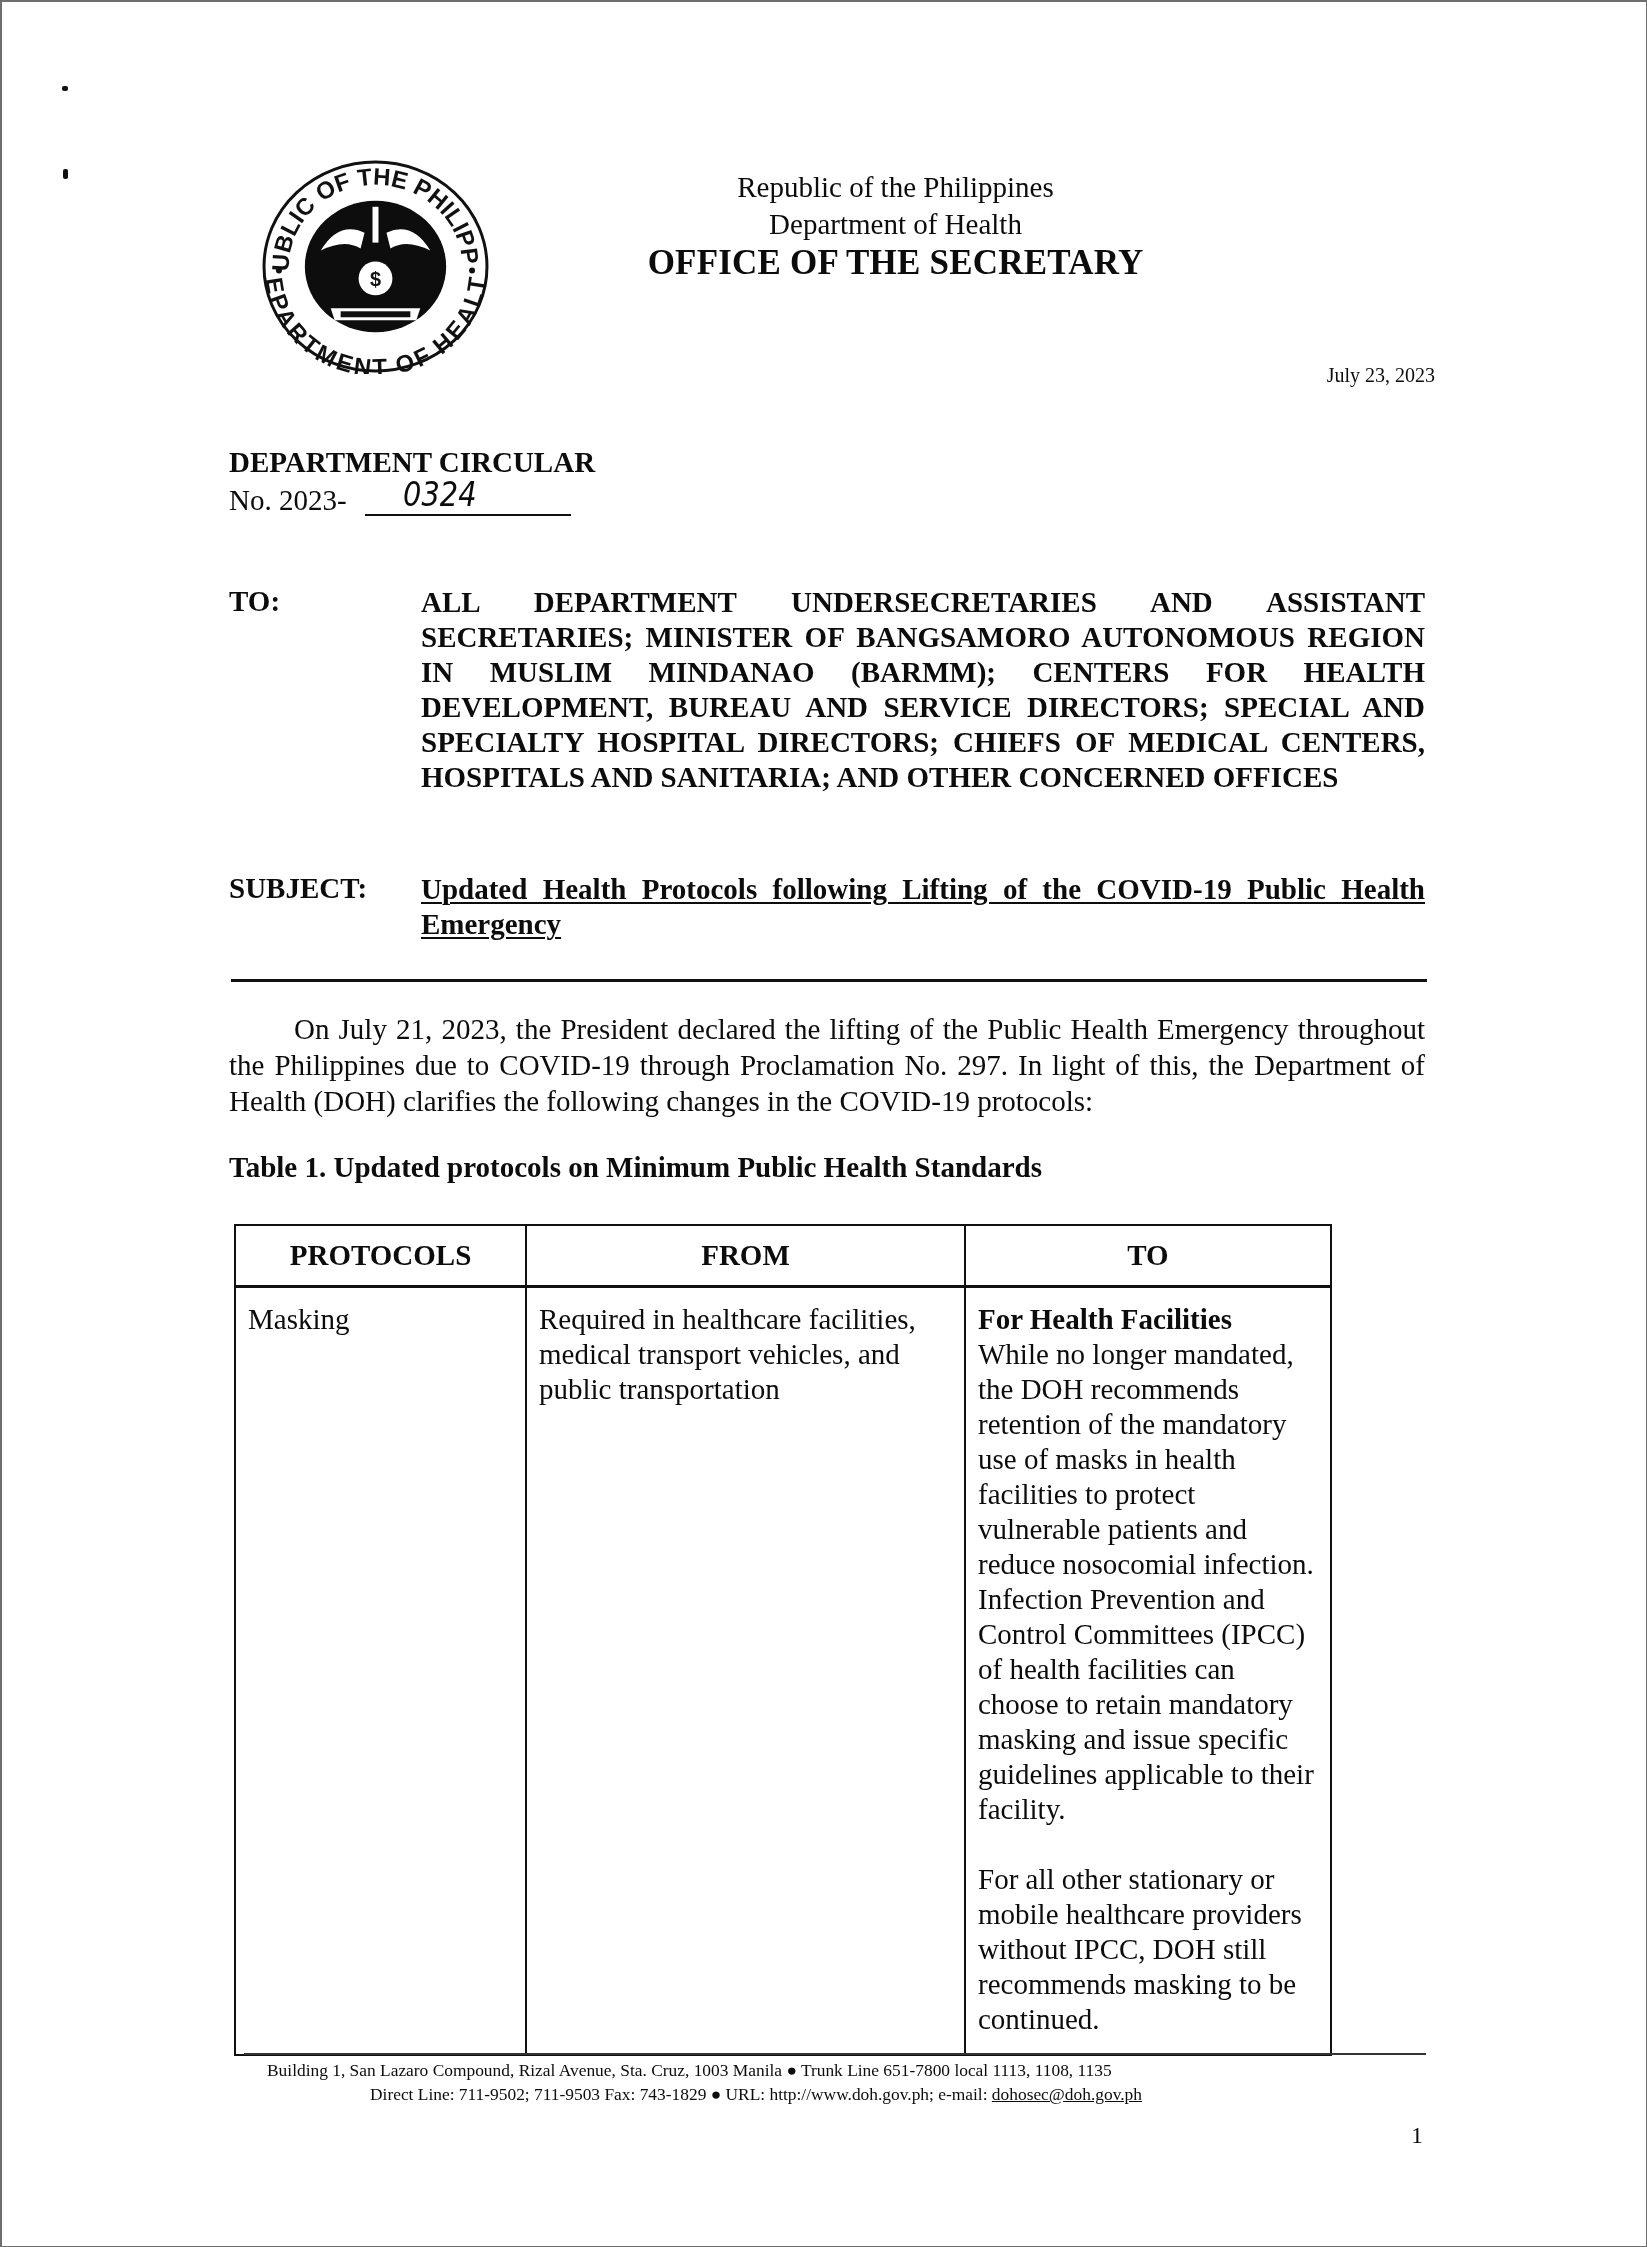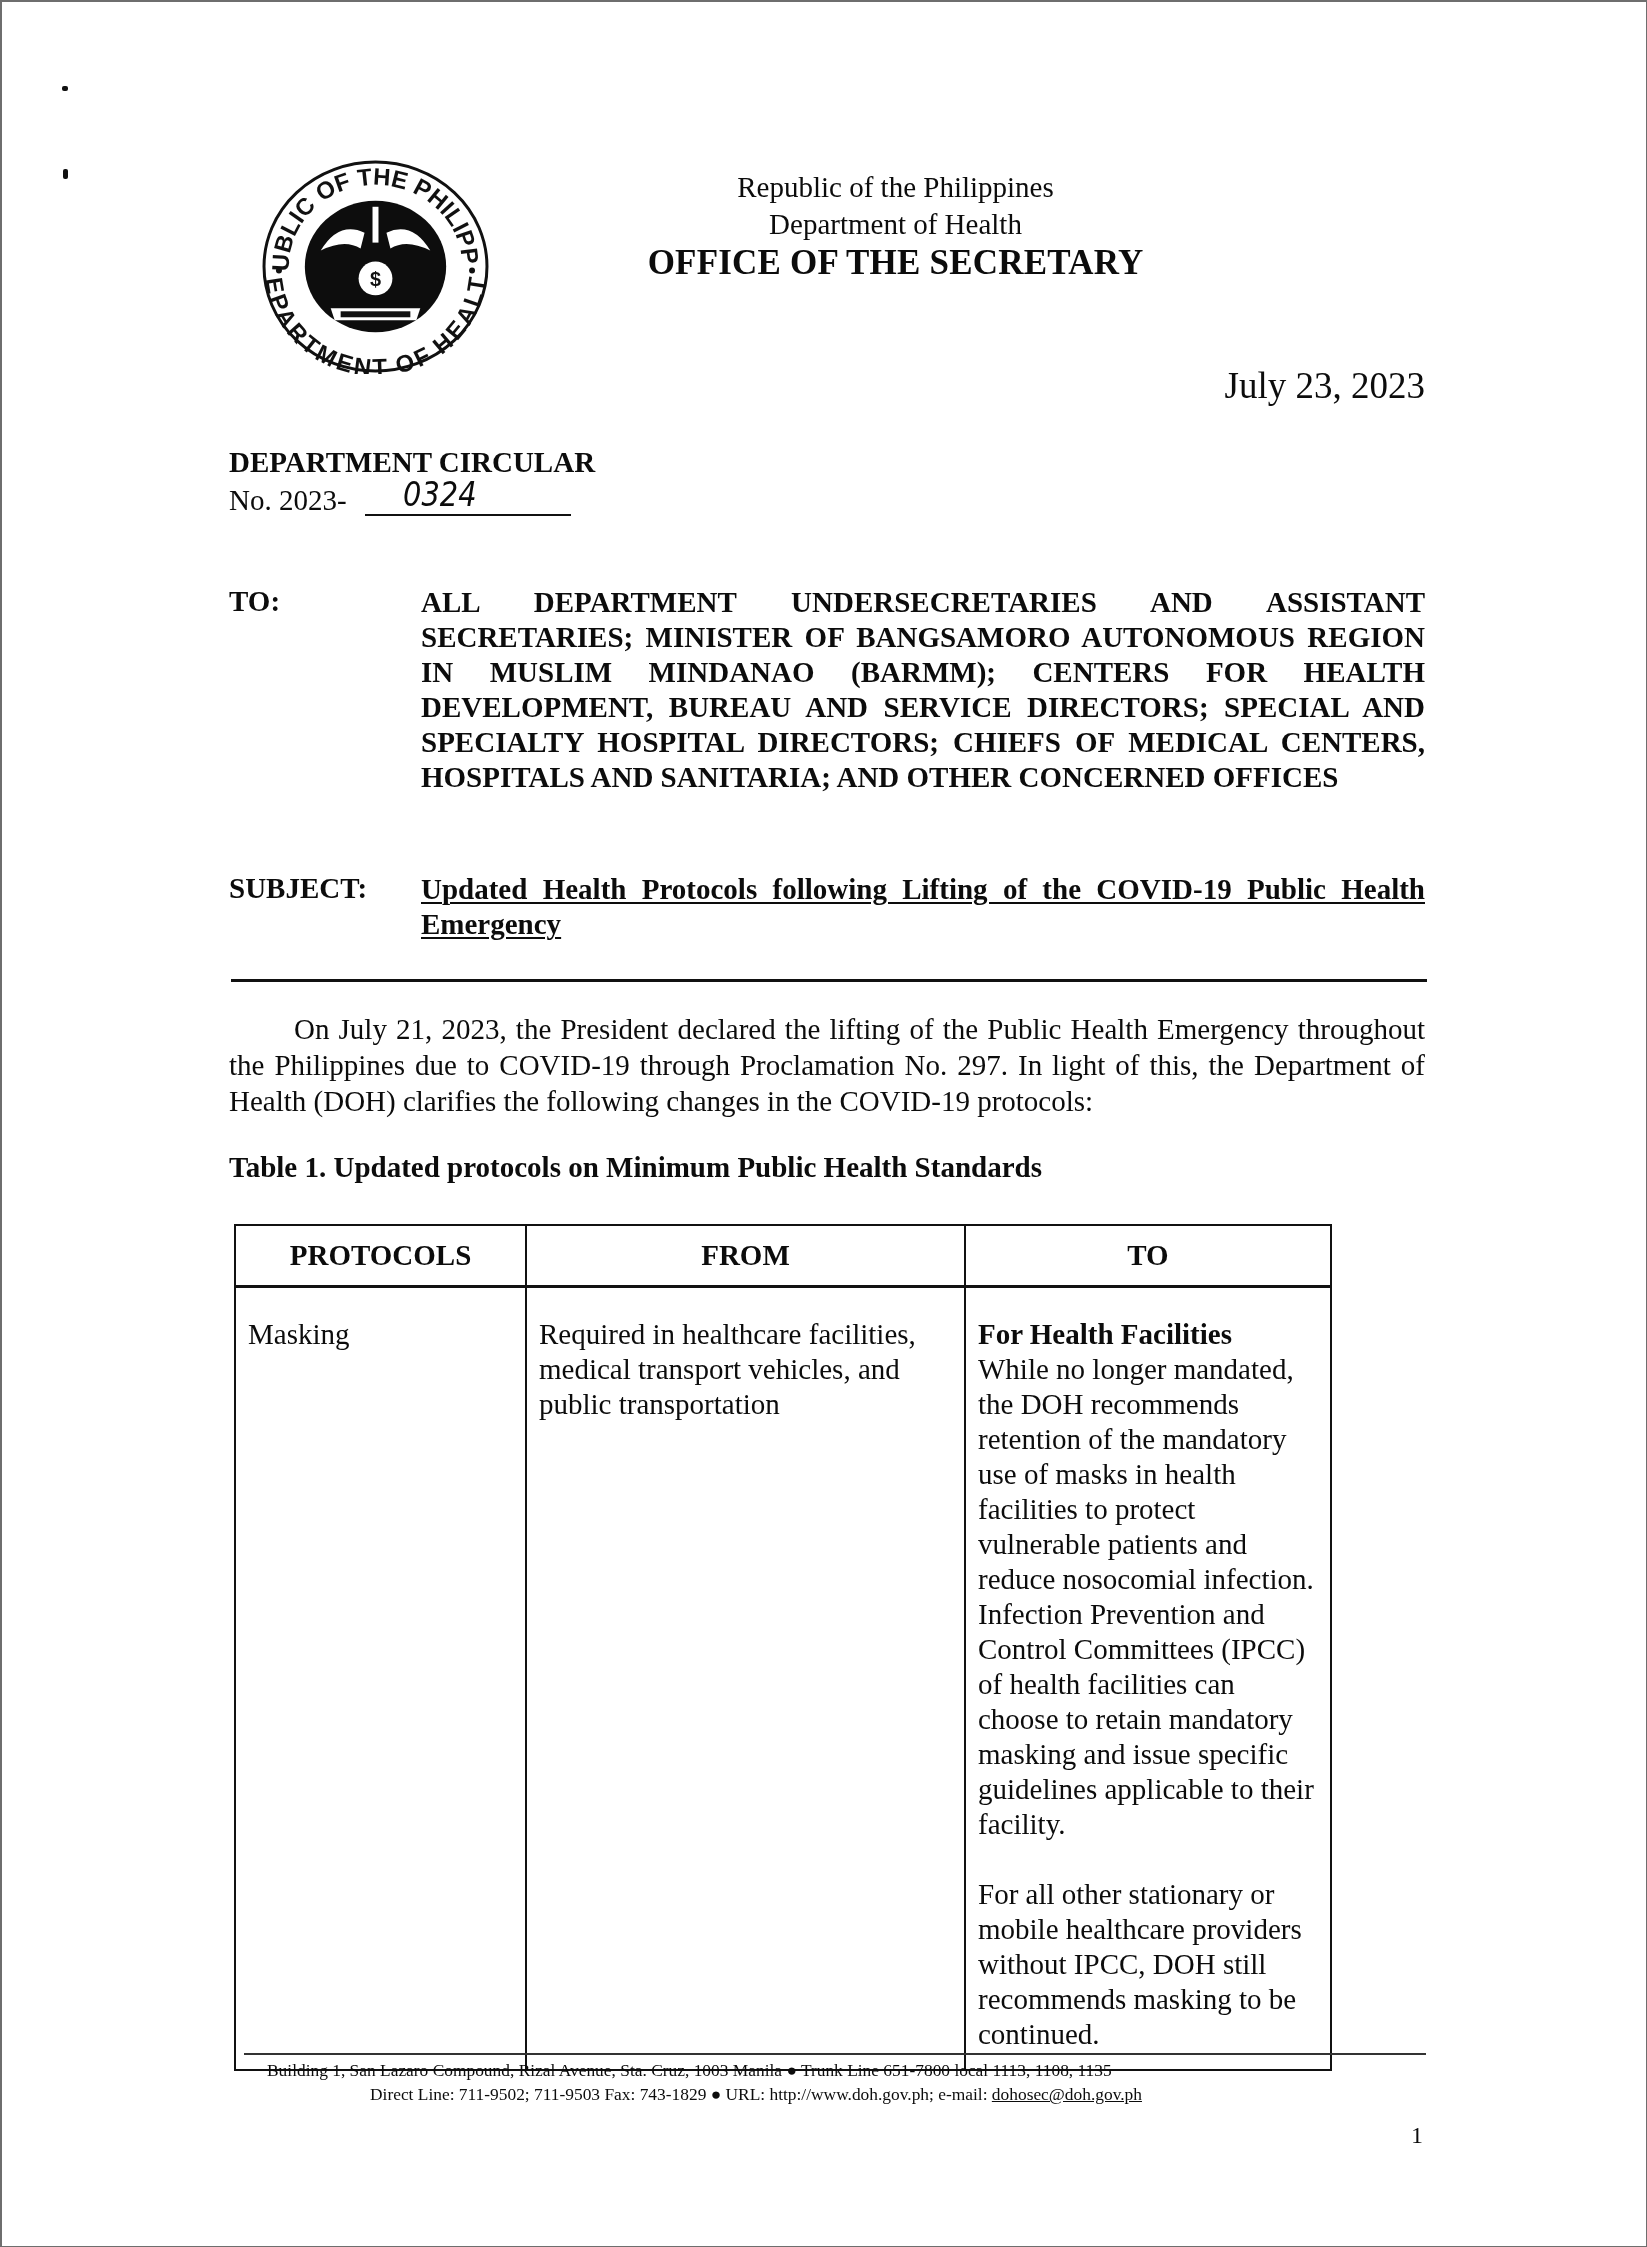--- a/index.html
+++ b/index.html
@@ -13,41 +13,41 @@
   .speck { position: absolute; background: #111; border-radius: 2px; }
 
   
   .seal { left: 261px; top: 159px; width: 229px; height: 215px; }
 
   .hdr { left: 597px; width: 597px; text-align: center; white-space: nowrap; }
   .hdr1 { top: 171px; font-size: 29px; }
   .hdr2 { top: 208px; font-size: 29px; }
   .hdr3 { top: 243px; font-size: 35px; font-weight: bold; letter-spacing: 0.2px; }
 
-  .date { right: 223px; top: 364px; font-size: 37px; }
+  .date { right: 213px; top: 364px; font-size: 20px; }
 
   .dc-title { left: 229px; top: 446px; font-size: 29px; font-weight: bold; }
   .dc-no { left: 229px; top: 484px; font-size: 29px; text-align: right; }
   .dc-line { position: absolute; left: 365px; top: 514px; width: 206px; border-bottom: 2px solid #111; }
   .dc-hand { position: absolute; left: 403px; top: 474px; font-family: "DejaVu Sans", sans-serif; font-size: 34px; font-style: italic; transform: scaleX(0.85); transform-origin: left; }
 
   .lbl { left: 229px; font-size: 29px; font-weight: bold; }
   .to-lbl { top: 585px; }
   .to-body { left: 421px; top: 585px; width: 1004px; font-size: 29px; font-weight: bold; line-height: 35px; text-align: justify; text-align-last: left; }
   .subj-lbl { top: 872px; }
   .subj-body { left: 421px; top: 872px; width: 1004px; font-size: 29px; font-weight: bold; line-height: 35px; text-decoration: underline; text-decoration-thickness: 2px; text-underline-offset: 3px; text-align: justify; text-align-last: left; }
   .rule { left: 231px; top: 979px; width: 1196px; border-top: 3px solid #111; }
 
   .para { left: 229px; top: 1011px; width: 1196px; font-size: 29px; line-height: 36px; text-align: justify; text-align-last: left; text-indent: 65px; }
   .table-title { left: 229px; top: 1151px; font-size: 29px; font-weight: bold; }
 
   table.mph { position: absolute; left: 234px; top: 1224px; width: 1098px; border-collapse: collapse; font-size: 29px; }
   table.mph th, table.mph td { border: 2px solid #111; vertical-align: top; }
   table.mph th { height: 57px; font-weight: bold; text-align: center; vertical-align: middle; border-bottom-width: 3px; }
-  table.mph td { padding: 29px 12px 0 12px; line-height: 35px; height: 752px; }
+  table.mph td { padding: 14px 12px 0 12px; line-height: 35px; height: 752px; }
   table.mph col.c1 { width: 291px; }
   table.mph col.c2 { width: 439px; }
   .cell-h { font-weight: bold; }
   .cell-gap { height: 35px; }
   .ul { text-underline-offset: 3px; }
 
   .frule { left: 244px; top: 2053px; width: 1182px; border-top: 2px solid #333; }
   .foot1 { left: 267px; top: 2060px; font-size: 17.4px; white-space: nowrap; text-align: right; }
   .foot2 { left: 370px; top: 2084px; font-size: 17.4px; white-space: nowrap; }
   .foot2 .mail { text-decoration: underline; }

